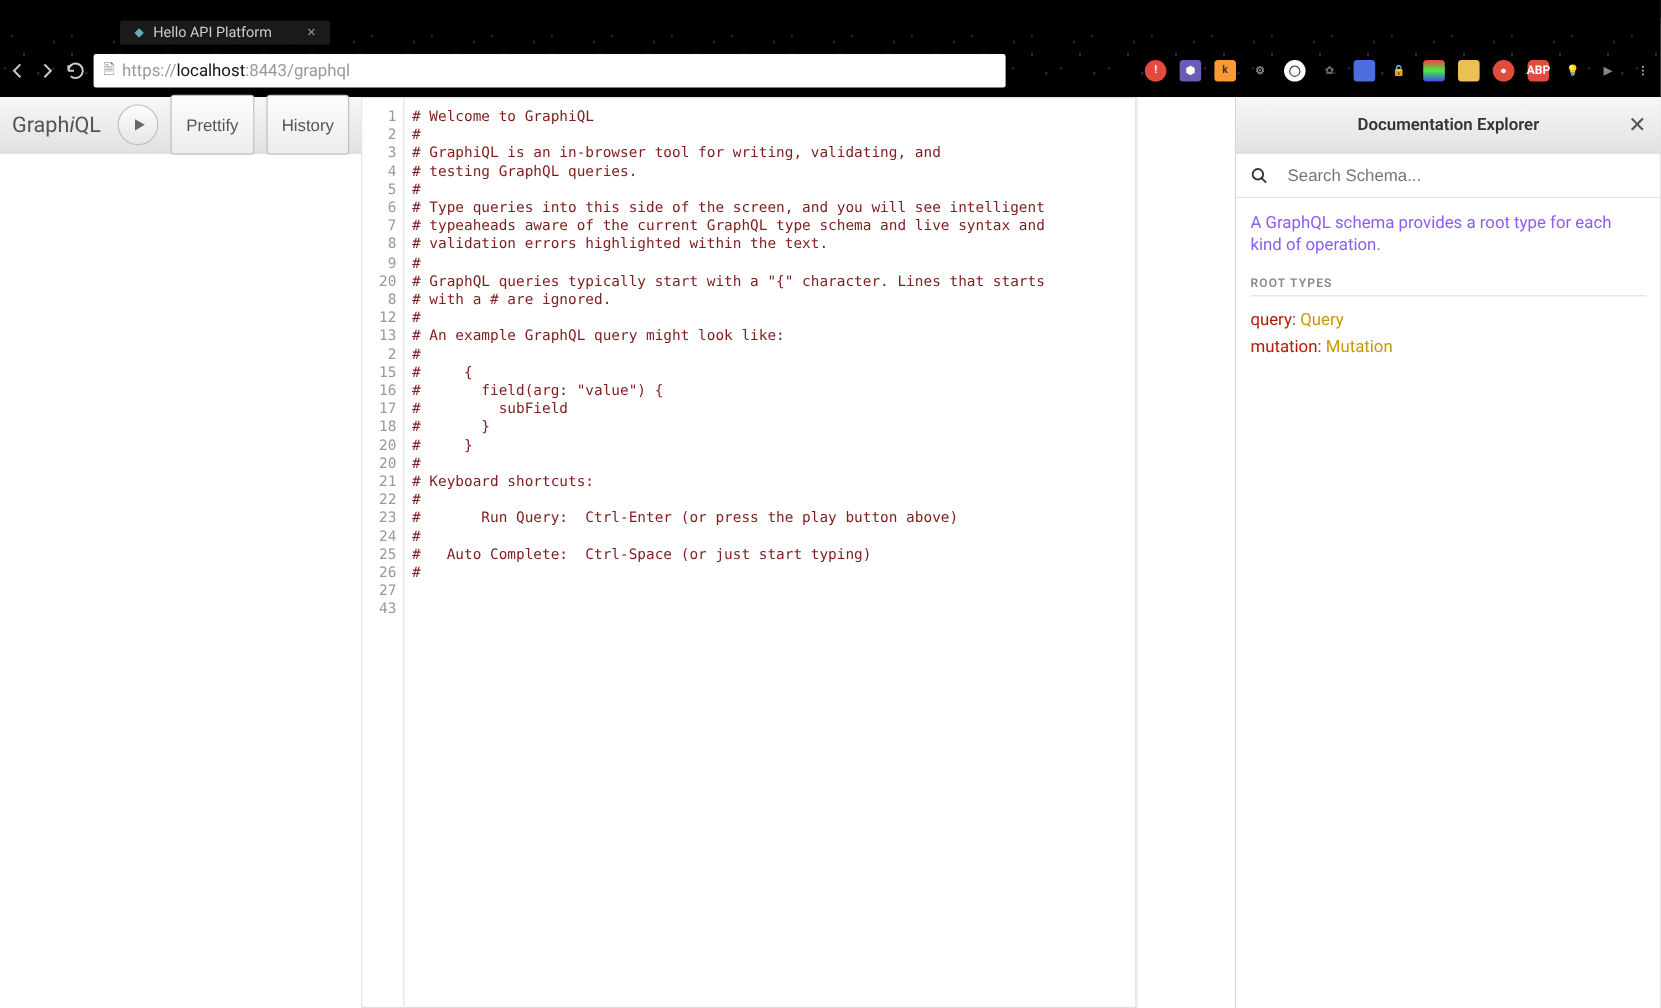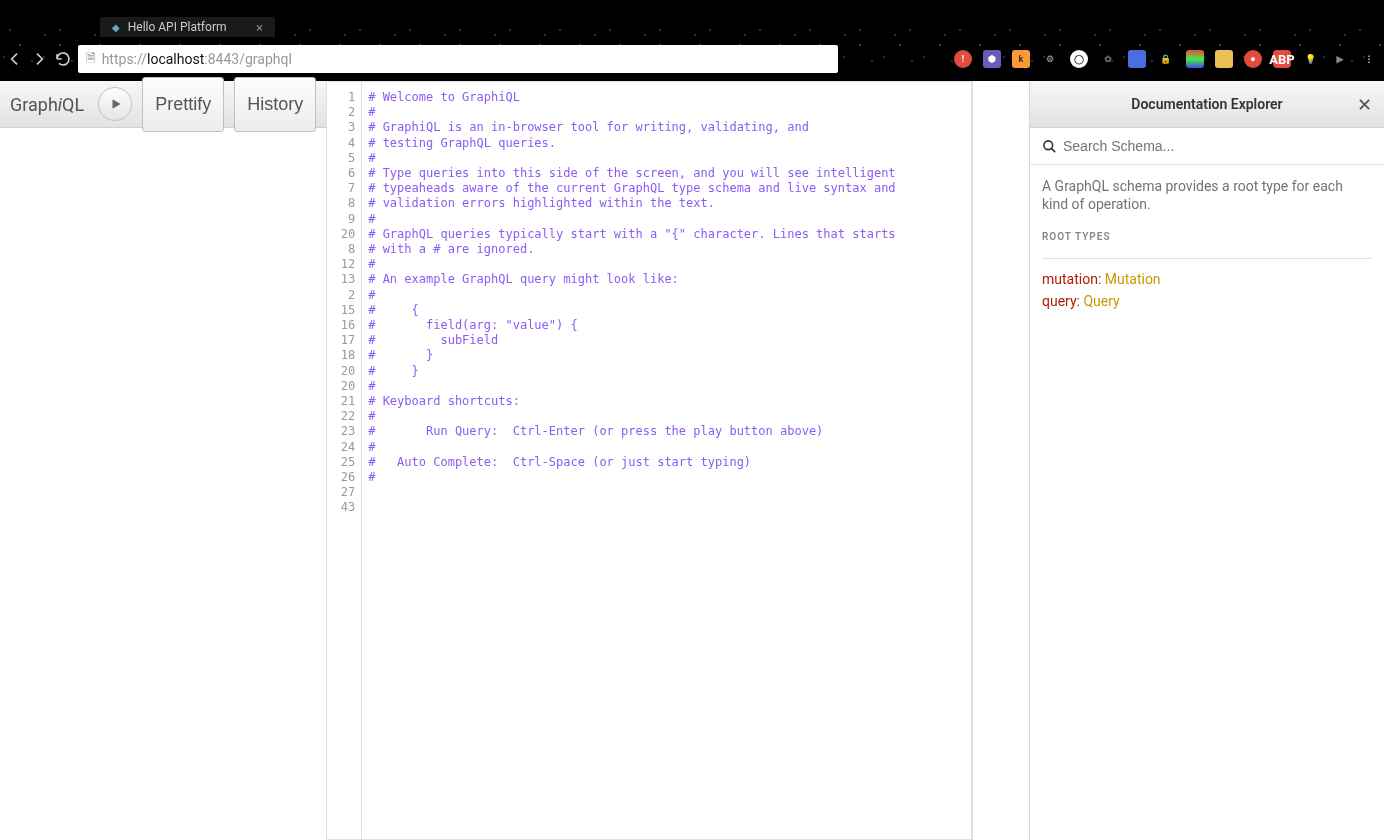--- a/index.html
+++ b/index.html
@@ -17,38 +17,38 @@
     .url-text b{color:#111;font-weight:400}
     .ext-icons{display:flex;gap:11px;margin-left:auto;align-items:center}
     .ext-ic{width:18px;height:18px;border-radius:3px;display:flex;align-items:center;justify-content:center;font-size:9px;font-weight:bold;color:#fff;cursor:pointer}
     .content-area{height:759px;background:#fff;display:flex}
     .graphiql{flex:1;display:flex;flex-direction:row}
     .toolbar{height:47px;background:linear-gradient(#f7f7f7,#e2e2e2);border-bottom:1px solid #d0d0d0;display:flex;align-items:center;padding:0 10px;gap:10px}
     .logo{font-size:18px;color:#555;margin-right:4px}
     .logo .i{font-style:italic}
     .play-btn{width:34px;height:34px;border-radius:50%;background:linear-gradient(#fdfdfd,#e6e6e6);border:1px solid #c0c0c0;display:flex;align-items:center;justify-content:center;cursor:pointer}
     .play-btn svg{width:14px;height:14px;margin-left:2px}
-    .tb-btn{padding:16px 12px;background:linear-gradient(#fdfdfd,#ececec);border:1px solid #c0c0c0;border-radius:3px;font-size:18px;color:#555;cursor:pointer}
+    .tb-btn{padding:16px 12px;background:linear-gradient(#fdfdfd,#ececec);border:1px solid #c0c0c0;border-radius:3px;font-size:14px;color:#555;cursor:pointer}
     .main-split{flex:1;display:flex;position:relative}
     .editor-pane{width:647px;display:flex;flex-direction:column;border-right:1px solid #ddd;background:#fff}
     .code-editor{flex:1;display:flex;overflow:hidden;background:#fff;border:1px solid #e0e0e0;margin:0}
     .gutter{width:35px;background:#fff;border-right:1px solid #e0e0e0;text-align:right;padding:8px 6px 0 0;font-family:'Menlo','Consolas',monospace;font-size:12px;color:#999;line-height:15.2px}
-    .code-lines{flex:1;padding:8px 6px 0 6px;font-family:'Menlo','Consolas',monospace;font-size:12px;color:#8b5cf6;line-height:15.2px;white-space:pre;overflow:auto}
+    .code-lines{flex:1;padding:8px 6px 0 6px;font-family:'Menlo','Consolas',monospace;font-size:12px;color:#7f1d1d;line-height:15.2px;white-space:pre;overflow:auto}
     .vars-header{height:18px;padding:4px 12px 0;font-size:10px;letter-spacing:1px;color:#888;border-top:1px solid #ddd;background:#fff}
     .result-pane{flex:1;background:#fff}
     .doc-explorer{width:355px;border-left:1px solid #d6d6d6;display:flex;flex-direction:column;background:#fff}
     .doc-header{height:47px;background:linear-gradient(#f7f7f7,#e2e2e2);border-bottom:1px solid #d0d0d0;display:flex;align-items:center;justify-content:center;position:relative}
     .doc-title{font-size:14px;font-weight:600;color:#333}
     .doc-close{position:absolute;right:12px;font-size:18px;color:#555;cursor:pointer}
-    .doc-search{padding:10px 12px;border-bottom:1px solid #e4e4e4;display:flex;align-items:center;gap:6px}
+    .doc-search{padding:10px 12px;border-bottom:1px solid #e4e4e4;display:flex;align-items:center;gap:16px}
     .doc-search svg{width:15px;height:15px;flex-shrink:0}
     .doc-search input{border:none;outline:none;font-size:14px;color:#555;flex:1}
     .doc-body{padding:12px;font-size:14px;color:#555;flex:1}
-    .doc-desc{line-height:1.3;margin-bottom:18px;color:#737373}
-    .doc-section-title{font-size:10px;letter-spacing:1px;color:#888;font-weight:600;border-bottom:1px solid #e0e0e0;padding-bottom:16px;margin-bottom:12px}
+    .doc-desc{line-height:1.3;margin-bottom:18px;color:#8b5cf6}
+    .doc-section-title{font-size:10px;letter-spacing:1px;color:#888;font-weight:600;border-bottom:1px solid #e0e0e0;padding-bottom:4px;margin-bottom:12px}
     .root-type{margin:6px 0;font-size:14px}
     .root-type .field{color:#b11a04}
     .root-type .colon{color:#555}
     .root-type .type{color:#ca9800;cursor:pointer}
   </style>
 </head>
 <body>
 
 <div class="chrome-top"></div>
 
@@ -85,21 +85,21 @@
     <div class="ext-ic" style="background:#6b5bb5">⬢</div>
     <div class="ext-ic" style="background:#ff9933;color:#333">k</div>
     <div class="ext-ic" style="color:#888;background:none">⚙</div>
     <div class="ext-ic" style="background:#fff;color:#333;border-radius:50%">◯</div>
     <div class="ext-ic" style="color:#666;background:none">✿</div>
     <div class="ext-ic" style="background:#4a6ee0"></div>
     <div class="ext-ic" style="color:#bbb;background:none">🔒</div>
     <div class="ext-ic" style="background:linear-gradient(#e44,#4e4,#44e)"></div>
     <div class="ext-ic" style="background:#ecc055"></div>
     <div class="ext-ic" style="background:#e24c3f;border-radius:50%">●</div>
-    <div class="ext-ic" style="background:#e24c3f;border-radius:4px;font-size:13px">ABP</div>
+    <div class="ext-ic" style="background:#e24c3f;border-radius:4px;font-size:10px">ABP</div>
     <div class="ext-ic" style="color:#888;background:none">💡</div>
     <div class="ext-ic" style="color:#888;background:none">▶</div>
     <div class="ext-ic" style="color:#ccc;background:none">⋮</div>
   </div>
 </div>
 
 <div class="content-area">
   <div class="graphiql">
     <div class="toolbar">
       <span class="logo"><span>Graph</span><span class="i">i</span><span>QL</span></span>
@@ -160,18 +160,18 @@
       <svg viewBox="0 0 24 24" fill="none" stroke="#333" stroke-width="2.5">
           <circle cx="10" cy="10" r="7"></circle>
           <path d="M15 15l6 6"></path>
         </svg>
       <input type="text" placeholder="Search Schema..." style="">
     </div>
     <div class="doc-body">
       <div class="doc-desc">A GraphQL schema provides a root type for each kind of operation.</div>
       <div class="doc-section-title">ROOT TYPES</div>
       <div id="rootTypes">
+          <div class="root-type"><span class="field">query</span><span class="colon">: </span><span class="type">Query</span></div>
           <div class="root-type"><span class="field">mutation</span><span class="colon">: </span><span class="type">Mutation</span></div>
-          <div class="root-type"><span class="field">query</span><span class="colon">: </span><span class="type">Query</span></div>
         </div>
     </div>
   </div>
 </div>
 
 </body></html>

